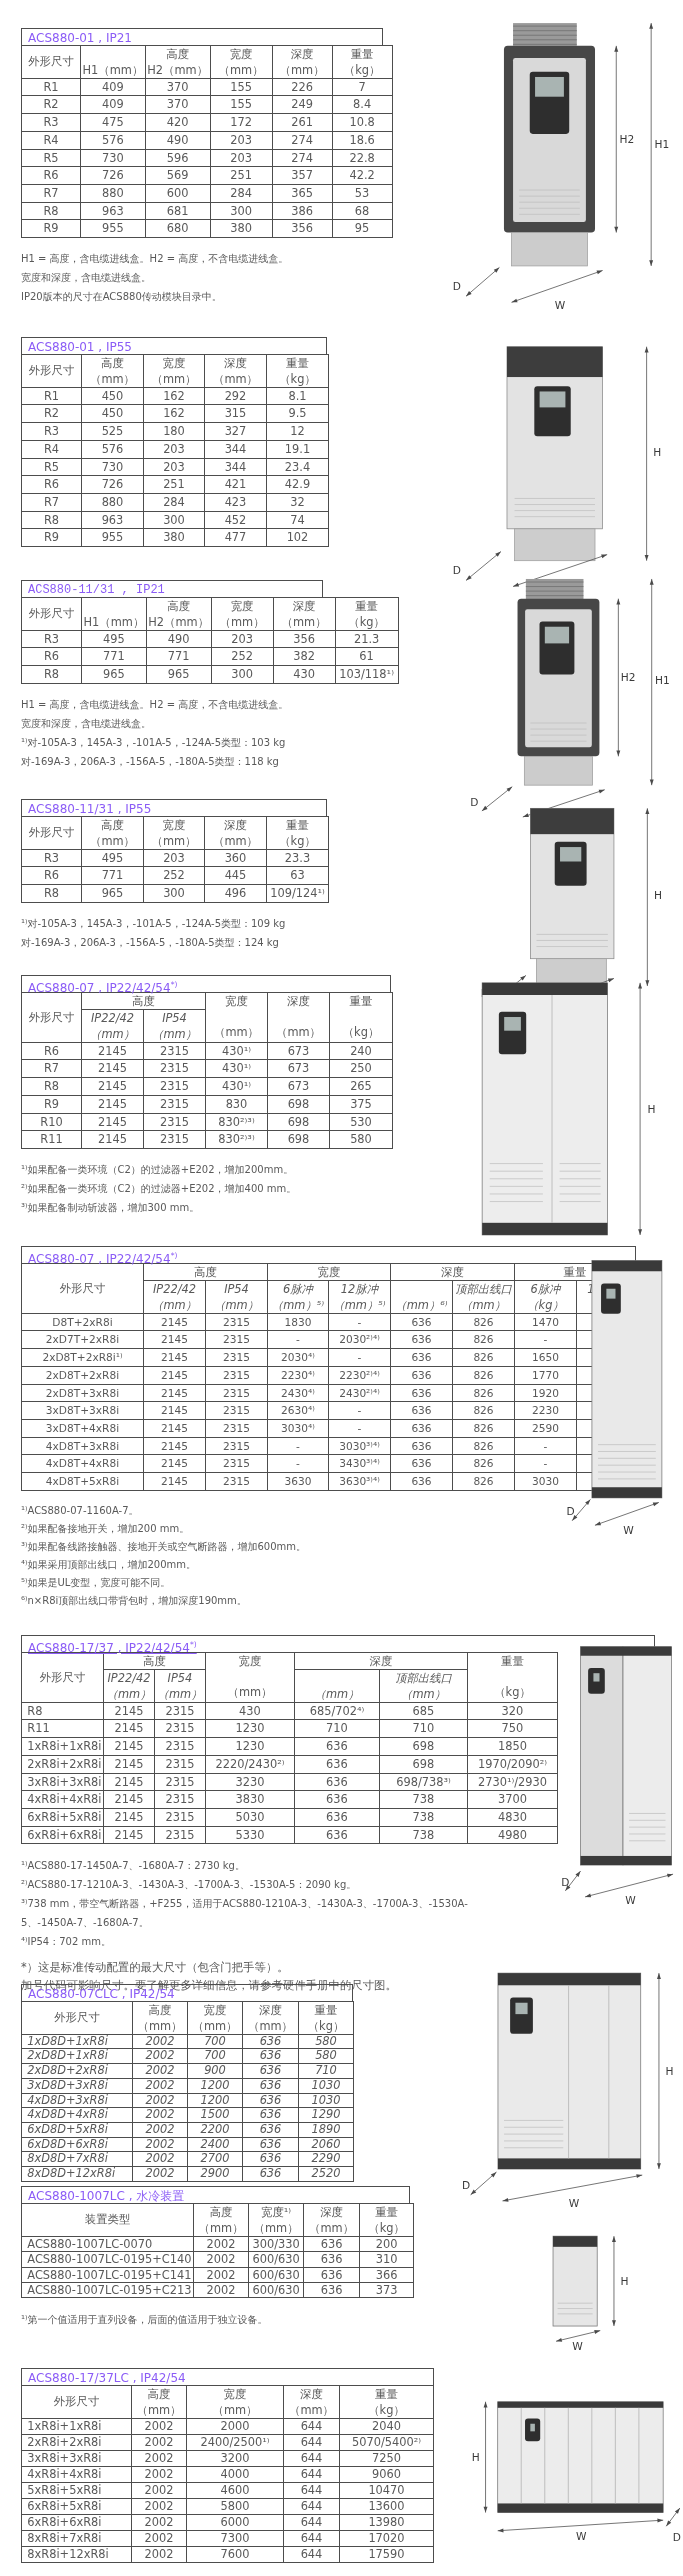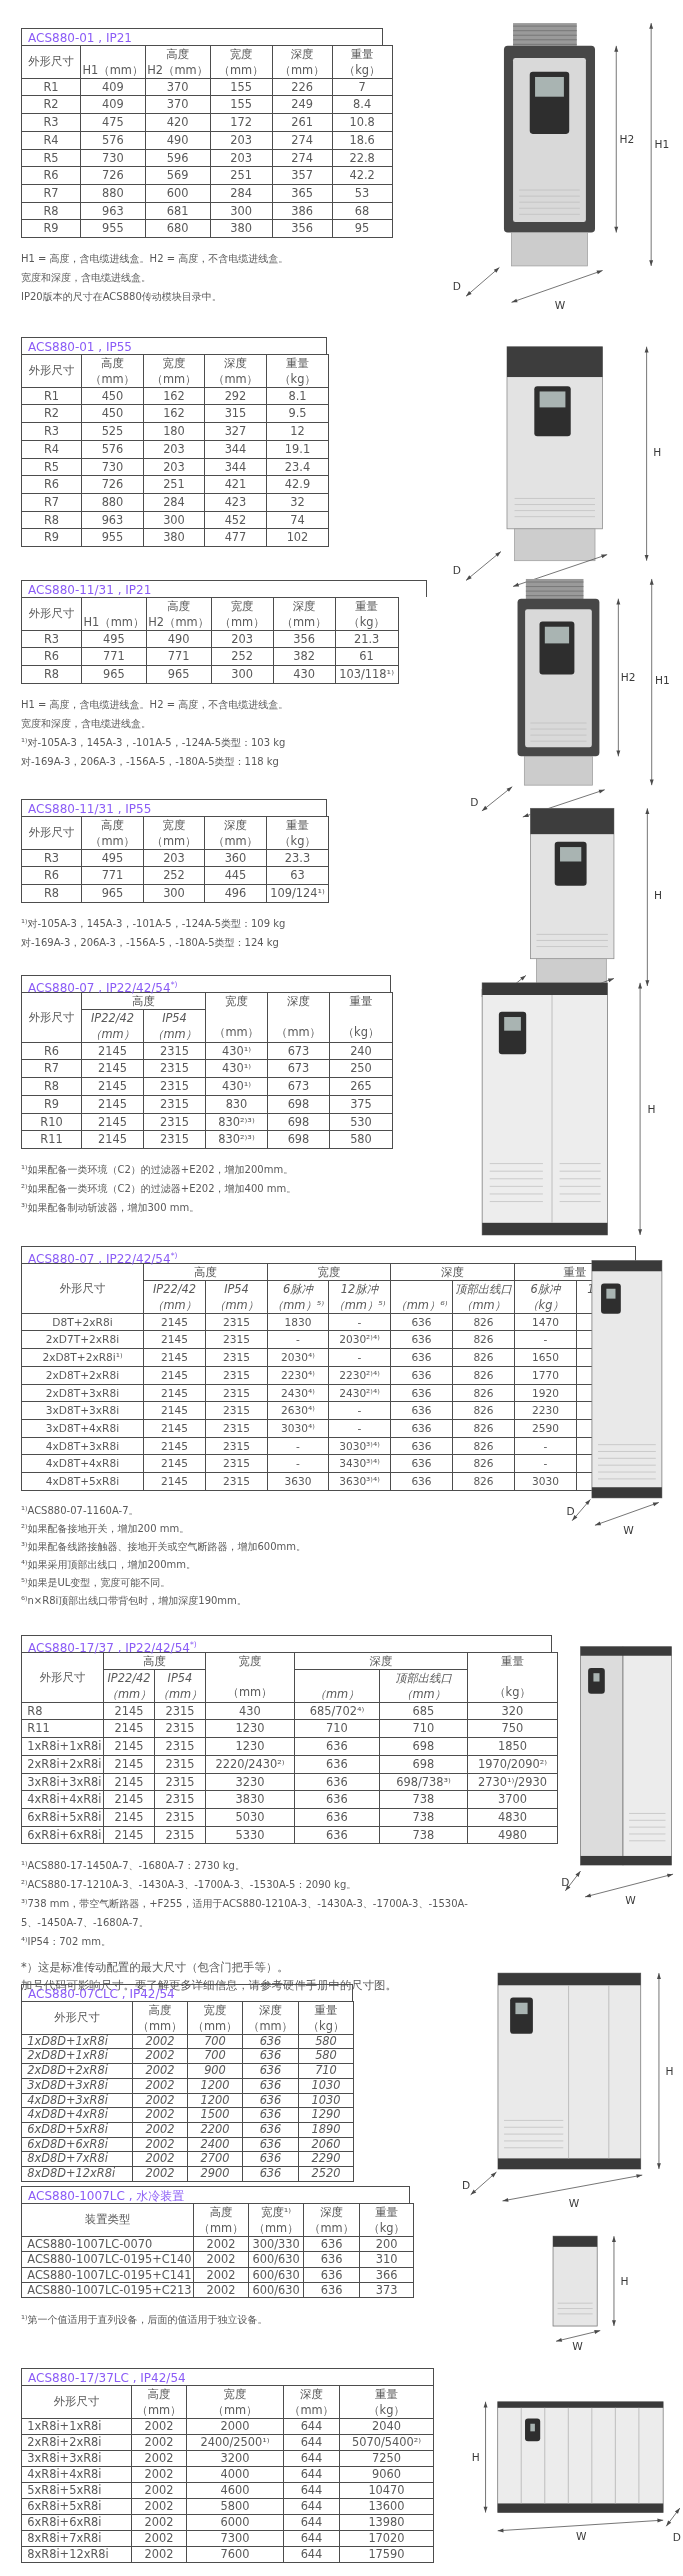--- a/index.html
+++ b/index.html
@@ -300,21 +300,21 @@
         <line x1="58" y1="330" x2="104" y2="292" stroke="#4a4a4a" stroke-width="1"></line>
         <polygon points="104,292 96.5,294.8 99.8,298.8" fill="#4a4a4a"></polygon>
         <polygon points="58,330 65.5,327.2 62.2,323.2" fill="#4a4a4a"></polygon>
         <text x="46" y="322" font-size="14" fill="#3a3a3a" text-anchor="middle">D</text>
         <line x1="120" y1="338" x2="244" y2="296" stroke="#4a4a4a" stroke-width="1"></line>
         <polygon points="244,296 236.0,296.0 237.7,300.9" fill="#4a4a4a"></polygon>
         <polygon points="120,338 128.0,338.0 126.3,333.1" fill="#4a4a4a"></polygon>
         <text x="186" y="347" font-size="14" fill="#3a3a3a" text-anchor="middle">W</text>
       </svg></div>
     <div class="sec" style="top: 580px; left: 21px;">
-      <div class="ttl" style="width: 406px;"><span>ACS880-11/31 , IP21</span></div>
+      <div class="ttl" style="width: 302px; font-family: Liberation Mono, monospace;"><span>ACS880-11/31 , IP21</span></div>
       <table>
         <colgroup>
           <col style="width: 60px;">
           <col style="width: 62px;">
           <col style="width: 62px;">
           <col style="width: 62px;">
           <col style="width: 62px;">
           <col style="width: 63px;">
         </colgroup>
         <thead>
@@ -811,21 +811,21 @@
         <line x1="8" y1="352" x2="32" y2="324" stroke="#4a4a4a" stroke-width="1"></line>
         <polygon points="32,324 25.1,328.1 29.0,331.4" fill="#4a4a4a"></polygon>
         <polygon points="8,352 14.9,347.9 11.0,344.6" fill="#4a4a4a"></polygon>
         <text x="6" y="344" font-size="14" fill="#3a3a3a" text-anchor="middle">D</text>
         <line x1="38" y1="358" x2="122" y2="328" stroke="#4a4a4a" stroke-width="1"></line>
         <polygon points="122,328 114.0,328.1 115.7,333.0" fill="#4a4a4a"></polygon>
         <polygon points="38,358 46.0,357.9 44.3,353.0" fill="#4a4a4a"></polygon>
         <text x="82" y="369" font-size="14" fill="#3a3a3a" text-anchor="middle">W</text>
       </svg></div>
     <div class="sec" style="top: 1635px; left: 21px;">
-      <div class="ttl" style="width: 531px;"><span>ACS880-17/37 , IP22/42/54</span><sup>*)</sup></div>
+      <div class="ttl" style="width: 634px; text-decoration: underline;"><span>ACS880-17/37 , IP22/42/54</span><sup>*)</sup></div>
       <table class="left1">
         <colgroup>
           <col style="width: 77px;">
           <col style="width: 51px;">
           <col style="width: 51px;">
           <col style="width: 89px;">
           <col style="width: 85px;">
           <col style="width: 88px;">
           <col style="width: 90px;">
         </colgroup>

